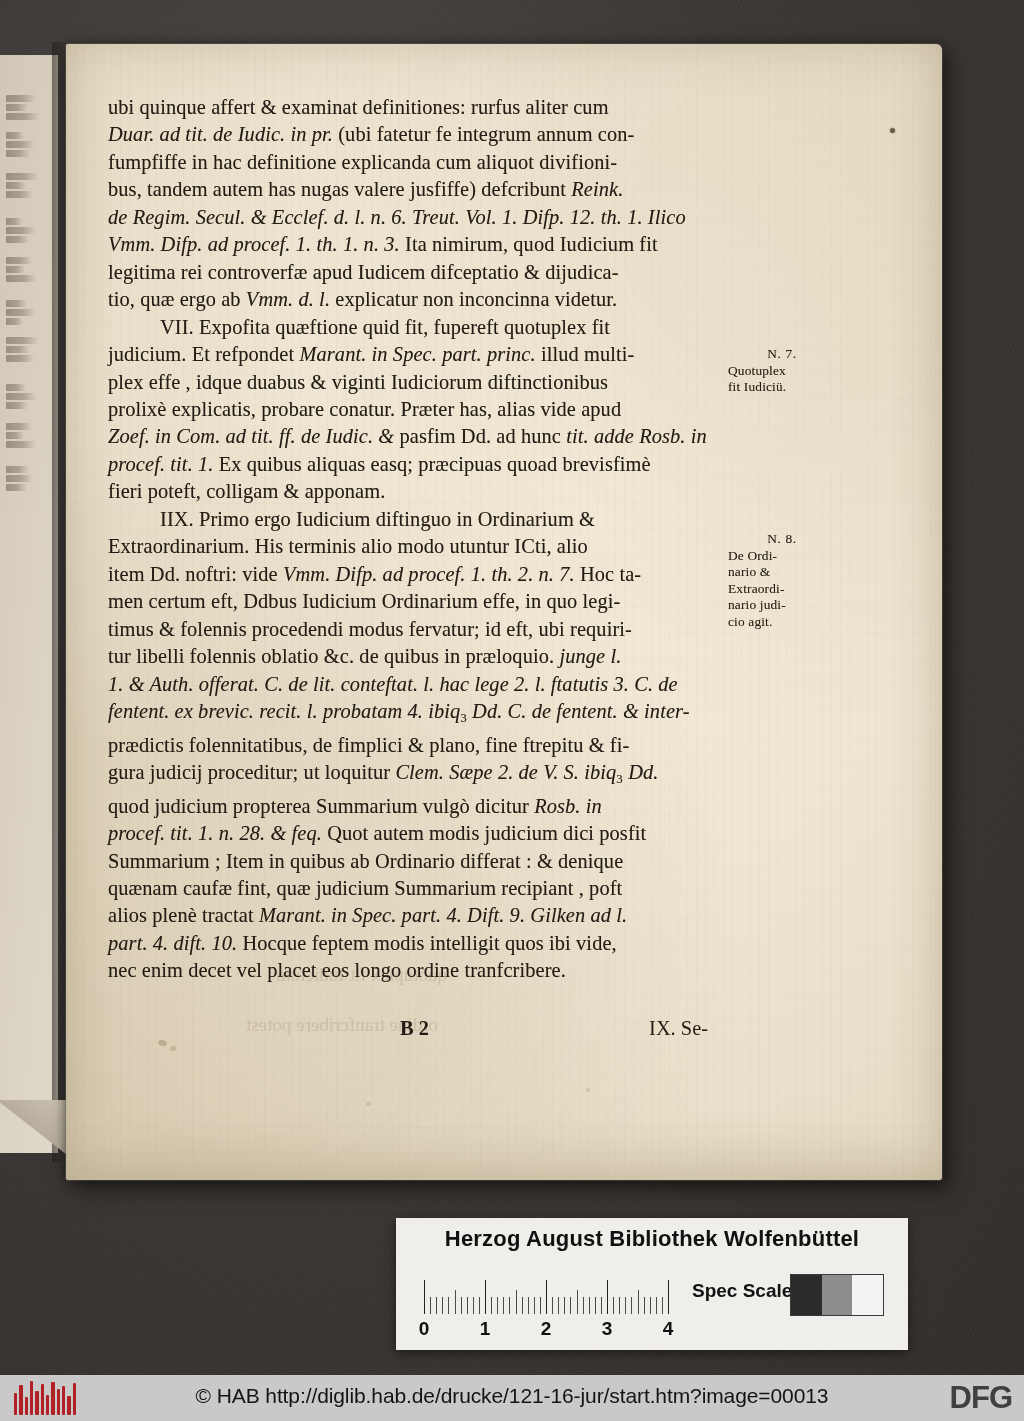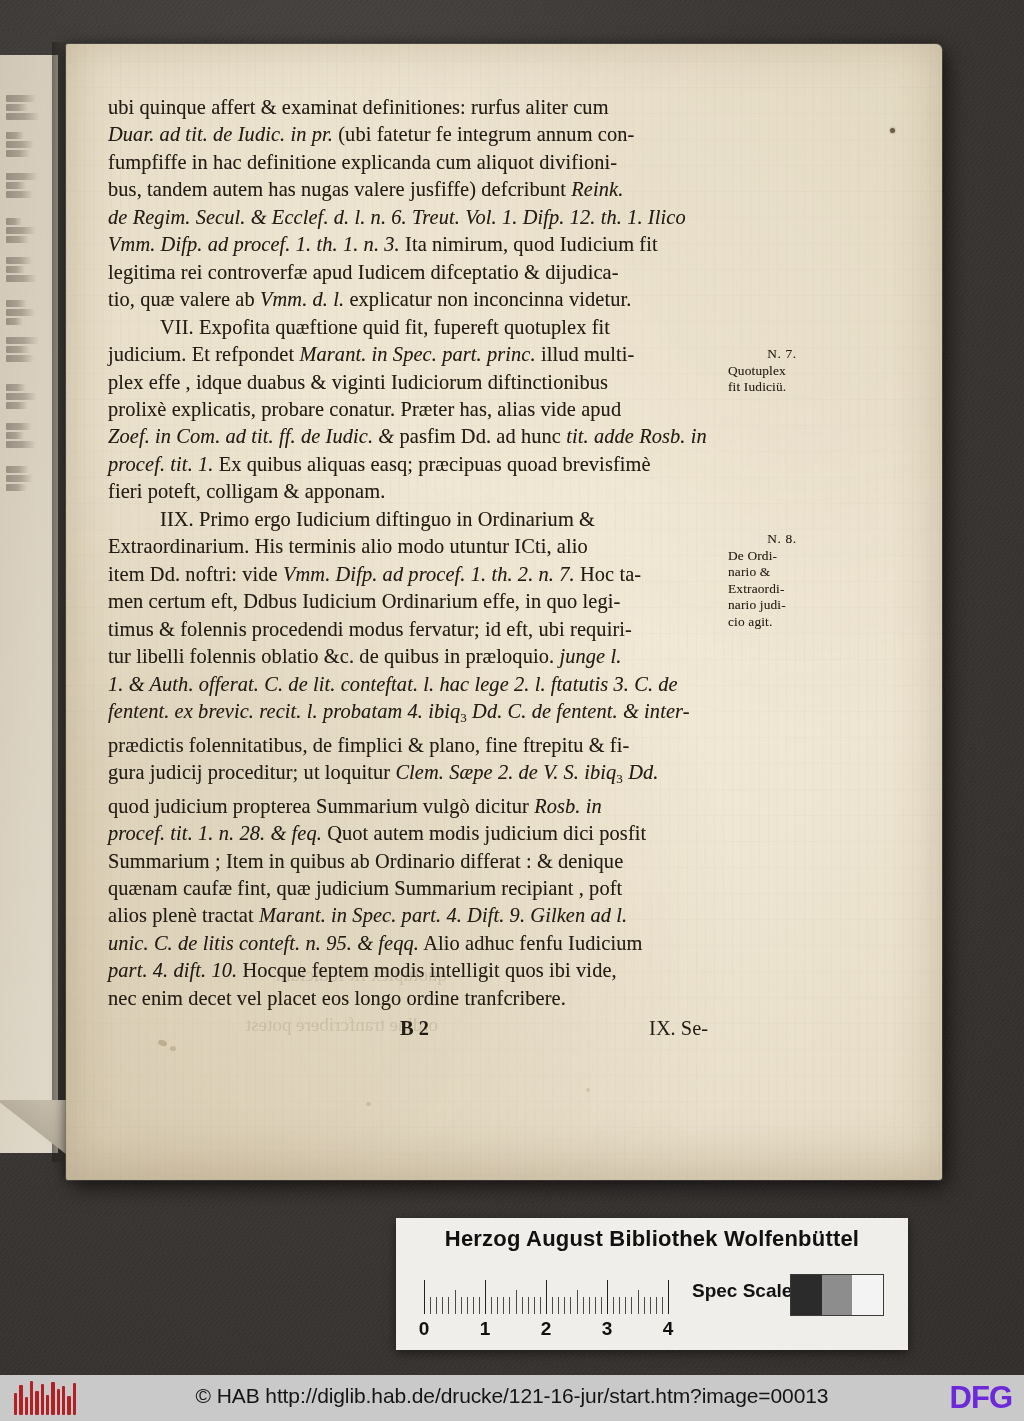--- a/index.html
+++ b/index.html
@@ -222,21 +222,21 @@
   <div class="bleed" style="left:180px;top:968px;">ordine tranfcribere potest</div>
 
   <div id="textblock">
       <div class="ln"><span>ubi quinque  affert &amp; examinat definitiones:  rurfus aliter cum</span></div>
       <div class="ln"><span class="it">Duar. ad tit. de Iudic. in pr.</span><span> (ubi fatetur fe integrum annum con-</span></div>
       <div class="ln"><span>fumpfiffe in hac definitione explicanda cum aliquot divifioni-</span></div>
       <div class="ln"><span>bus, tandem autem has nugas valere jusfiffe) defcribunt </span><span class="it">Reink.</span></div>
       <div class="ln"><span class="it">de Regim. Secul. &amp; Ecclef. d. l. n. 6. Treut. Vol. 1. Difp. 12. th. 1. Ilico</span></div>
       <div class="ln"><span class="it">Vmm. Difp. ad procef. 1. th. 1. n. 3.</span><span> Ita nimirum, quod Iudicium fit</span></div>
       <div class="ln"><span>legitima rei controverfæ apud Iudicem difceptatio &amp; dijudica-</span></div>
-      <div class="ln"><span>tio, quæ valere ab </span><span class="it">Vmm. d. l.</span><span> explicatur non inconcinna videtur.</span></div>
+      <div class="ln"><span>tio, quæ ergo ab </span><span class="it">Vmm. d. l.</span><span> explicatur non inconcinna videtur.</span></div>
       <div class="ln ind"><span>VII.    Expofita quæftione quid fit, fupereft quotuplex fit</span></div>
       <div class="ln"><span>judicium. Et refpondet </span><span class="it">Marant. in Spec. part. princ.</span><span> illud multi-</span></div>
       <div class="ln"><span>plex effe , idque  duabus &amp;  viginti  Iudiciorum  diftinctionibus</span></div>
       <div class="ln"><span>prolixè explicatis, probare conatur.  Præter has, alias vide apud</span></div>
       <div class="ln"><span class="it">Zoef. in Com. ad tit. ff. de Iudic. &amp;</span><span> pasfim Dd. ad hunc </span><span class="it">tit. adde Rosb. in</span></div>
       <div class="ln"><span class="it">procef. tit. 1.</span><span> Ex quibus aliquas easq; præcipuas quoad brevisfimè</span></div>
       <div class="ln"><span>fieri poteft, colligam &amp; apponam.</span></div>
       <div class="ln ind"><span>IIX.    Primo ergo Iudicium diftinguo in Ordinarium &amp;</span></div>
       <div class="ln"><span>Extraordinarium.    His terminis alio modo utuntur ICti, alio</span></div>
       <div class="ln"><span>item Dd. noftri: vide </span><span class="it">Vmm. Difp. ad procef. 1. th. 2. n. 7.</span><span> Hoc ta-</span></div>
@@ -245,21 +245,20 @@
       <div class="ln"><span>tur libelli folennis oblatio &amp;c.  de  quibus in præloquio. </span><span class="it">junge l.</span></div>
       <div class="ln"><span class="it">1. &amp; Auth. offerat. C. de lit. conteftat. l. hac lege 2. l. ftatutis 3. C. de</span></div>
       <div class="ln"><span class="it">fentent. ex brevic. recit. l. probatam 4. ibiq</span><span class="sub">3</span><span class="it"> Dd. C. de fentent. &amp; inter-</span></div>
       <div class="ln"><span>prædictis folennitatibus, de fimplici &amp; plano, fine ftrepitu &amp; fi-</span></div>
       <div class="ln"><span>gura judicij proceditur; ut loquitur </span><span class="it">Clem. Sæpe 2. de V. S. ibiq</span><span class="sub">3</span><span class="it"> Dd.</span></div>
       <div class="ln"><span>quod judicium propterea Summarium vulgò dicitur </span><span class="it">Rosb. in</span></div>
       <div class="ln"><span class="it">procef. tit. 1. n. 28. &amp; feq.</span><span>  Quot autem modis judicium dici posfit</span></div>
       <div class="ln"><span>Summarium ; Item in quibus ab Ordinario differat : &amp; denique</span></div>
       <div class="ln"><span>quænam caufæ fint, quæ judicium Summarium recipiant , poft</span></div>
       <div class="ln"><span>alios  plenè  tractat </span><span class="it">Marant. in Spec. part. 4. Dift. 9. Gilken ad l.</span></div>
-      <div class="ln"><span class="it">unic. C. de litis conteft. n. 95. &amp; feqq.</span><span>   Alio adhuc fenfu Iudicium</span></div>
       <div class="ln"><span class="it">part. 4. dift. 10.</span><span>  Hocque feptem modis intelligit quos ibi vide,</span></div>
       <div class="ln"><span>nec enim decet vel placet eos longo ordine tranfcribere.</span></div>
     </div>
 
   <div class="gloss" id="gloss-n7" style="left:662px;top:302px;">
       <span class="hd">N. 7.</span>
       <span style="display: block;">Quotuplex</span>
       <span style="display: block;">fit Iudiciü.</span>
     </div>
   <div class="gloss" id="gloss-n8" style="left:662px;top:487px;">
@@ -344,14 +343,14 @@
       <i style="height: 24px; background: rgb(176, 32, 37);"></i>
       <i style="height: 31px; background: rgb(176, 32, 37);"></i>
       <i style="height: 20px; background: rgb(176, 32, 37);"></i>
       <i style="height: 33px; background: rgb(176, 32, 37);"></i>
       <i style="height: 26px; background: rgb(176, 32, 37);"></i>
       <i style="height: 29px; background: rgb(176, 32, 37);"></i>
       <i style="height: 19px; background: rgb(176, 32, 37);"></i>
       <i style="height: 32px; background: rgb(176, 32, 37);"></i>
     </div>
   <div id="footer-text">© HAB http://diglib.hab.de/drucke/121-16-jur/start.htm?image=00013</div>
-  <div id="dfg-logo" style="color: #6d28d9;">DFG</div>
+  <div id="dfg-logo" style="color: #404040;">DFG</div>
 </div>
 
 </body></html>

